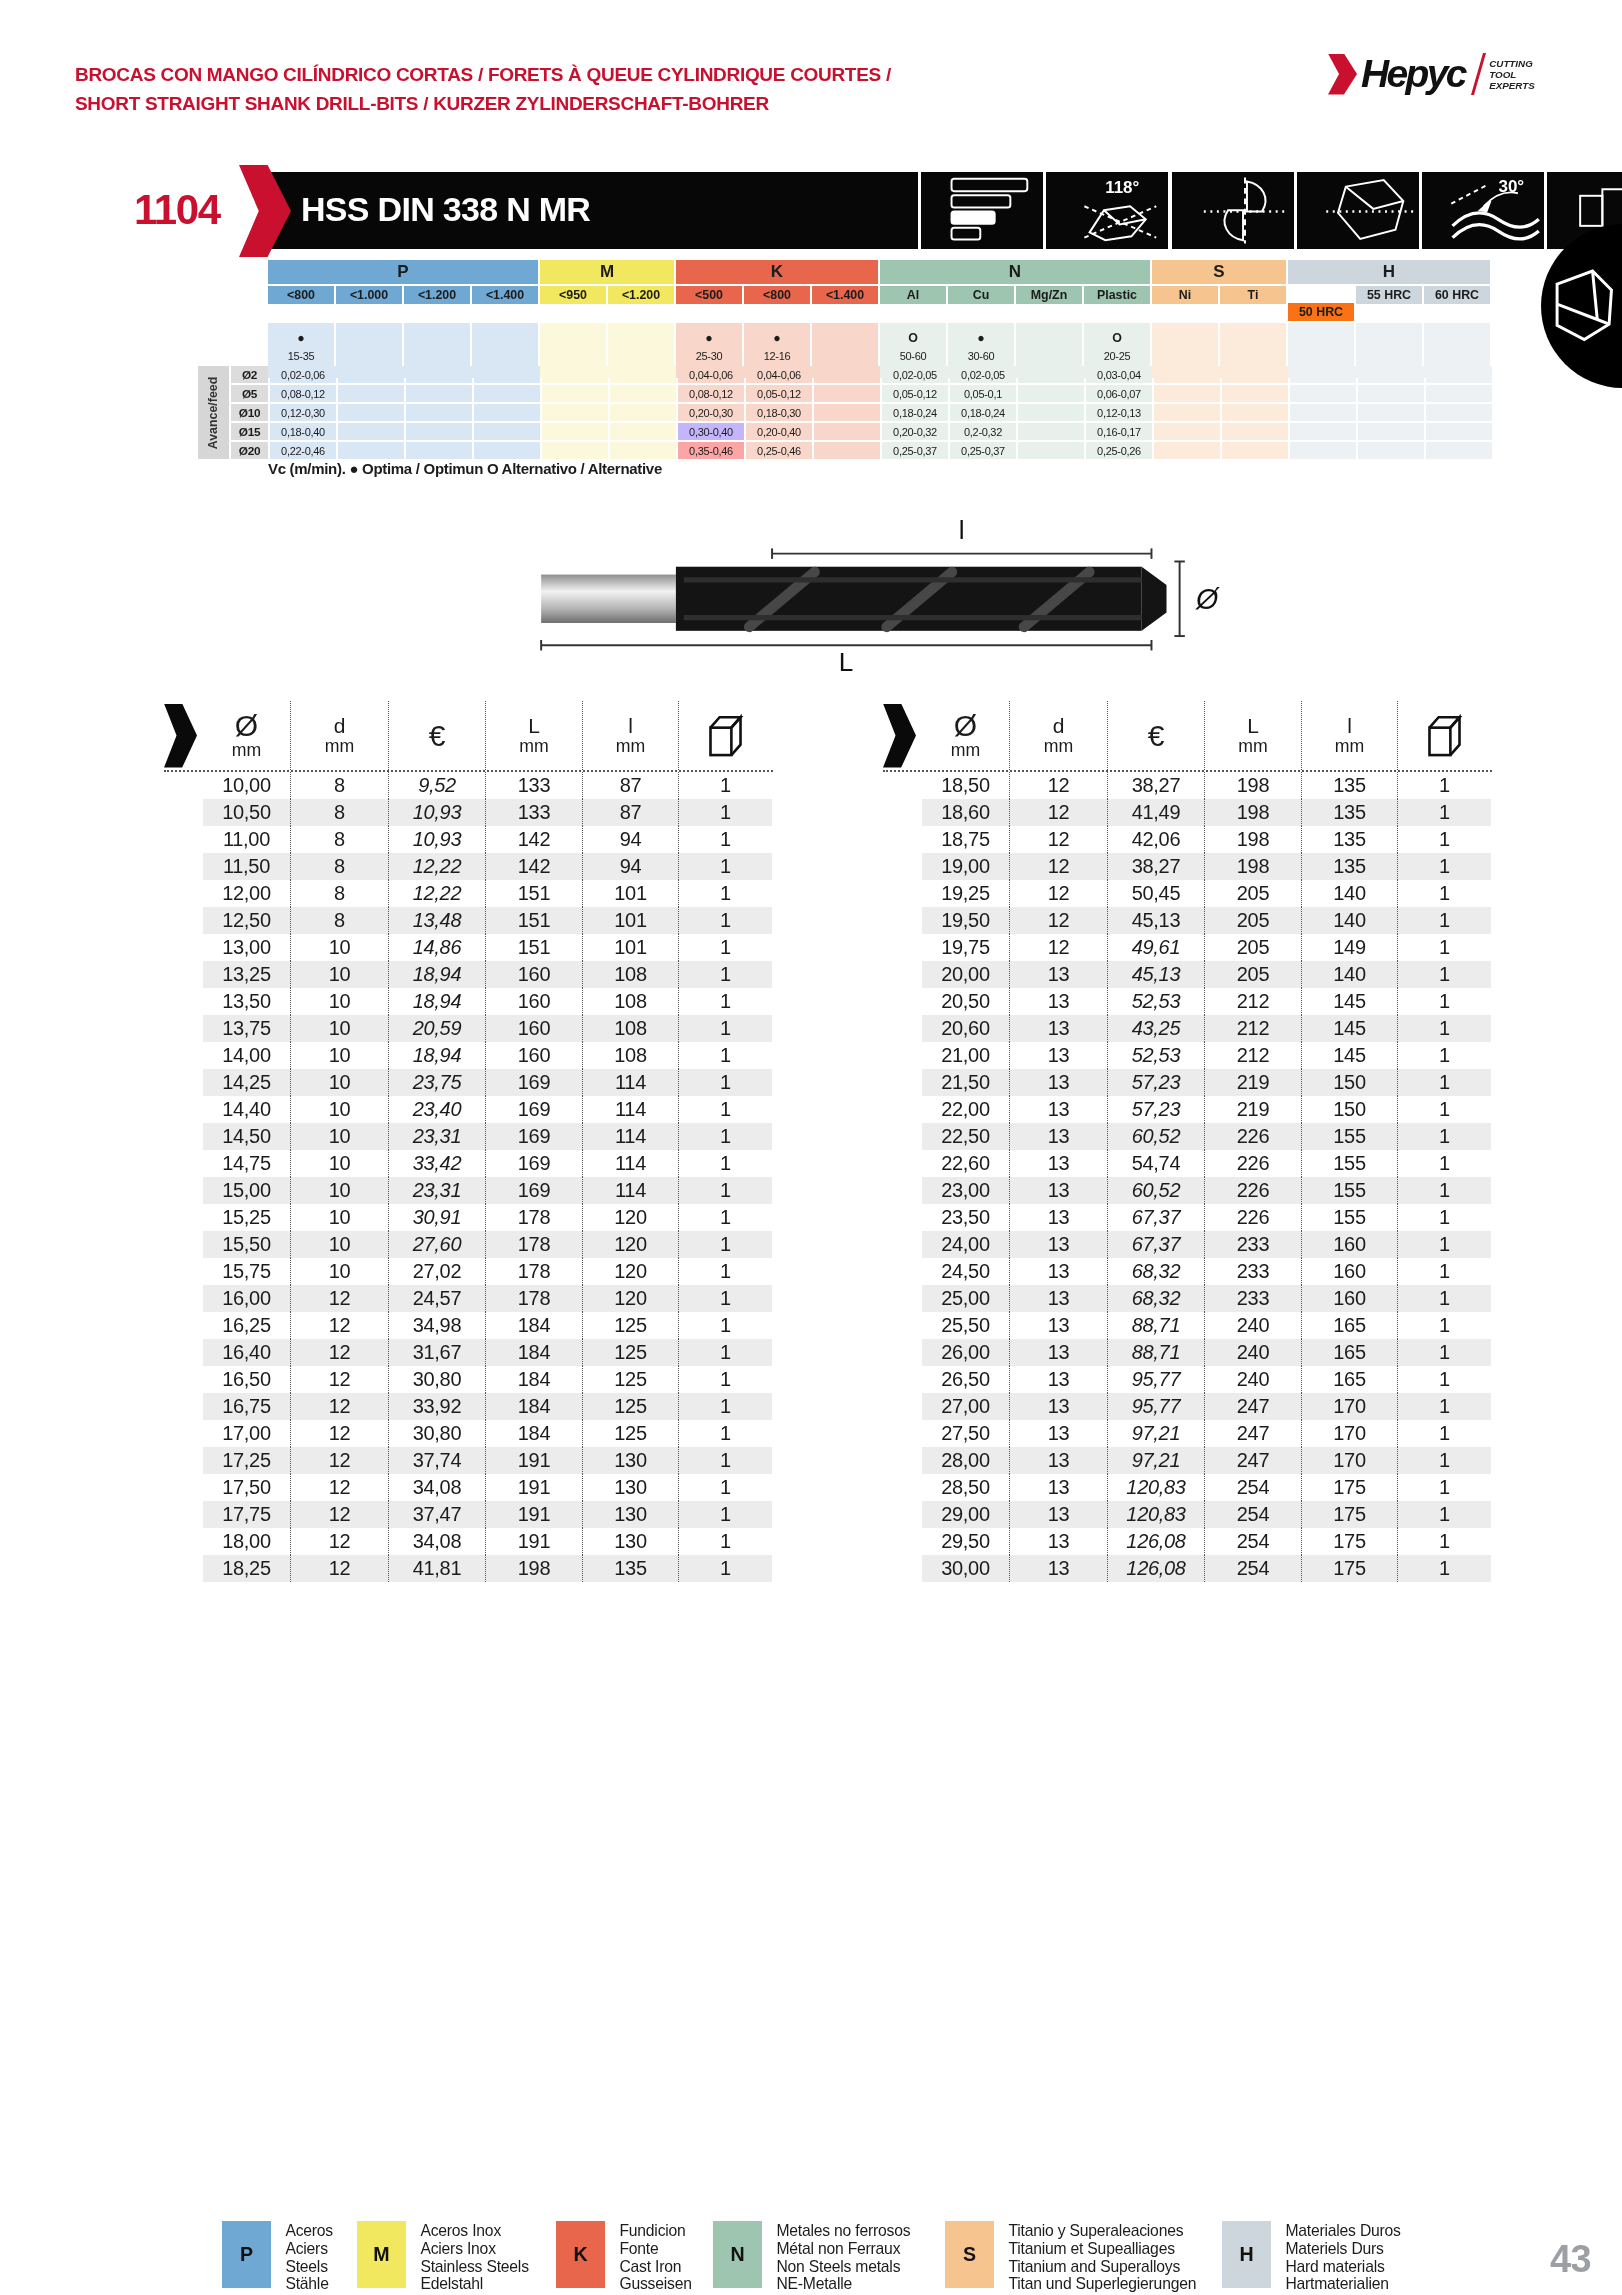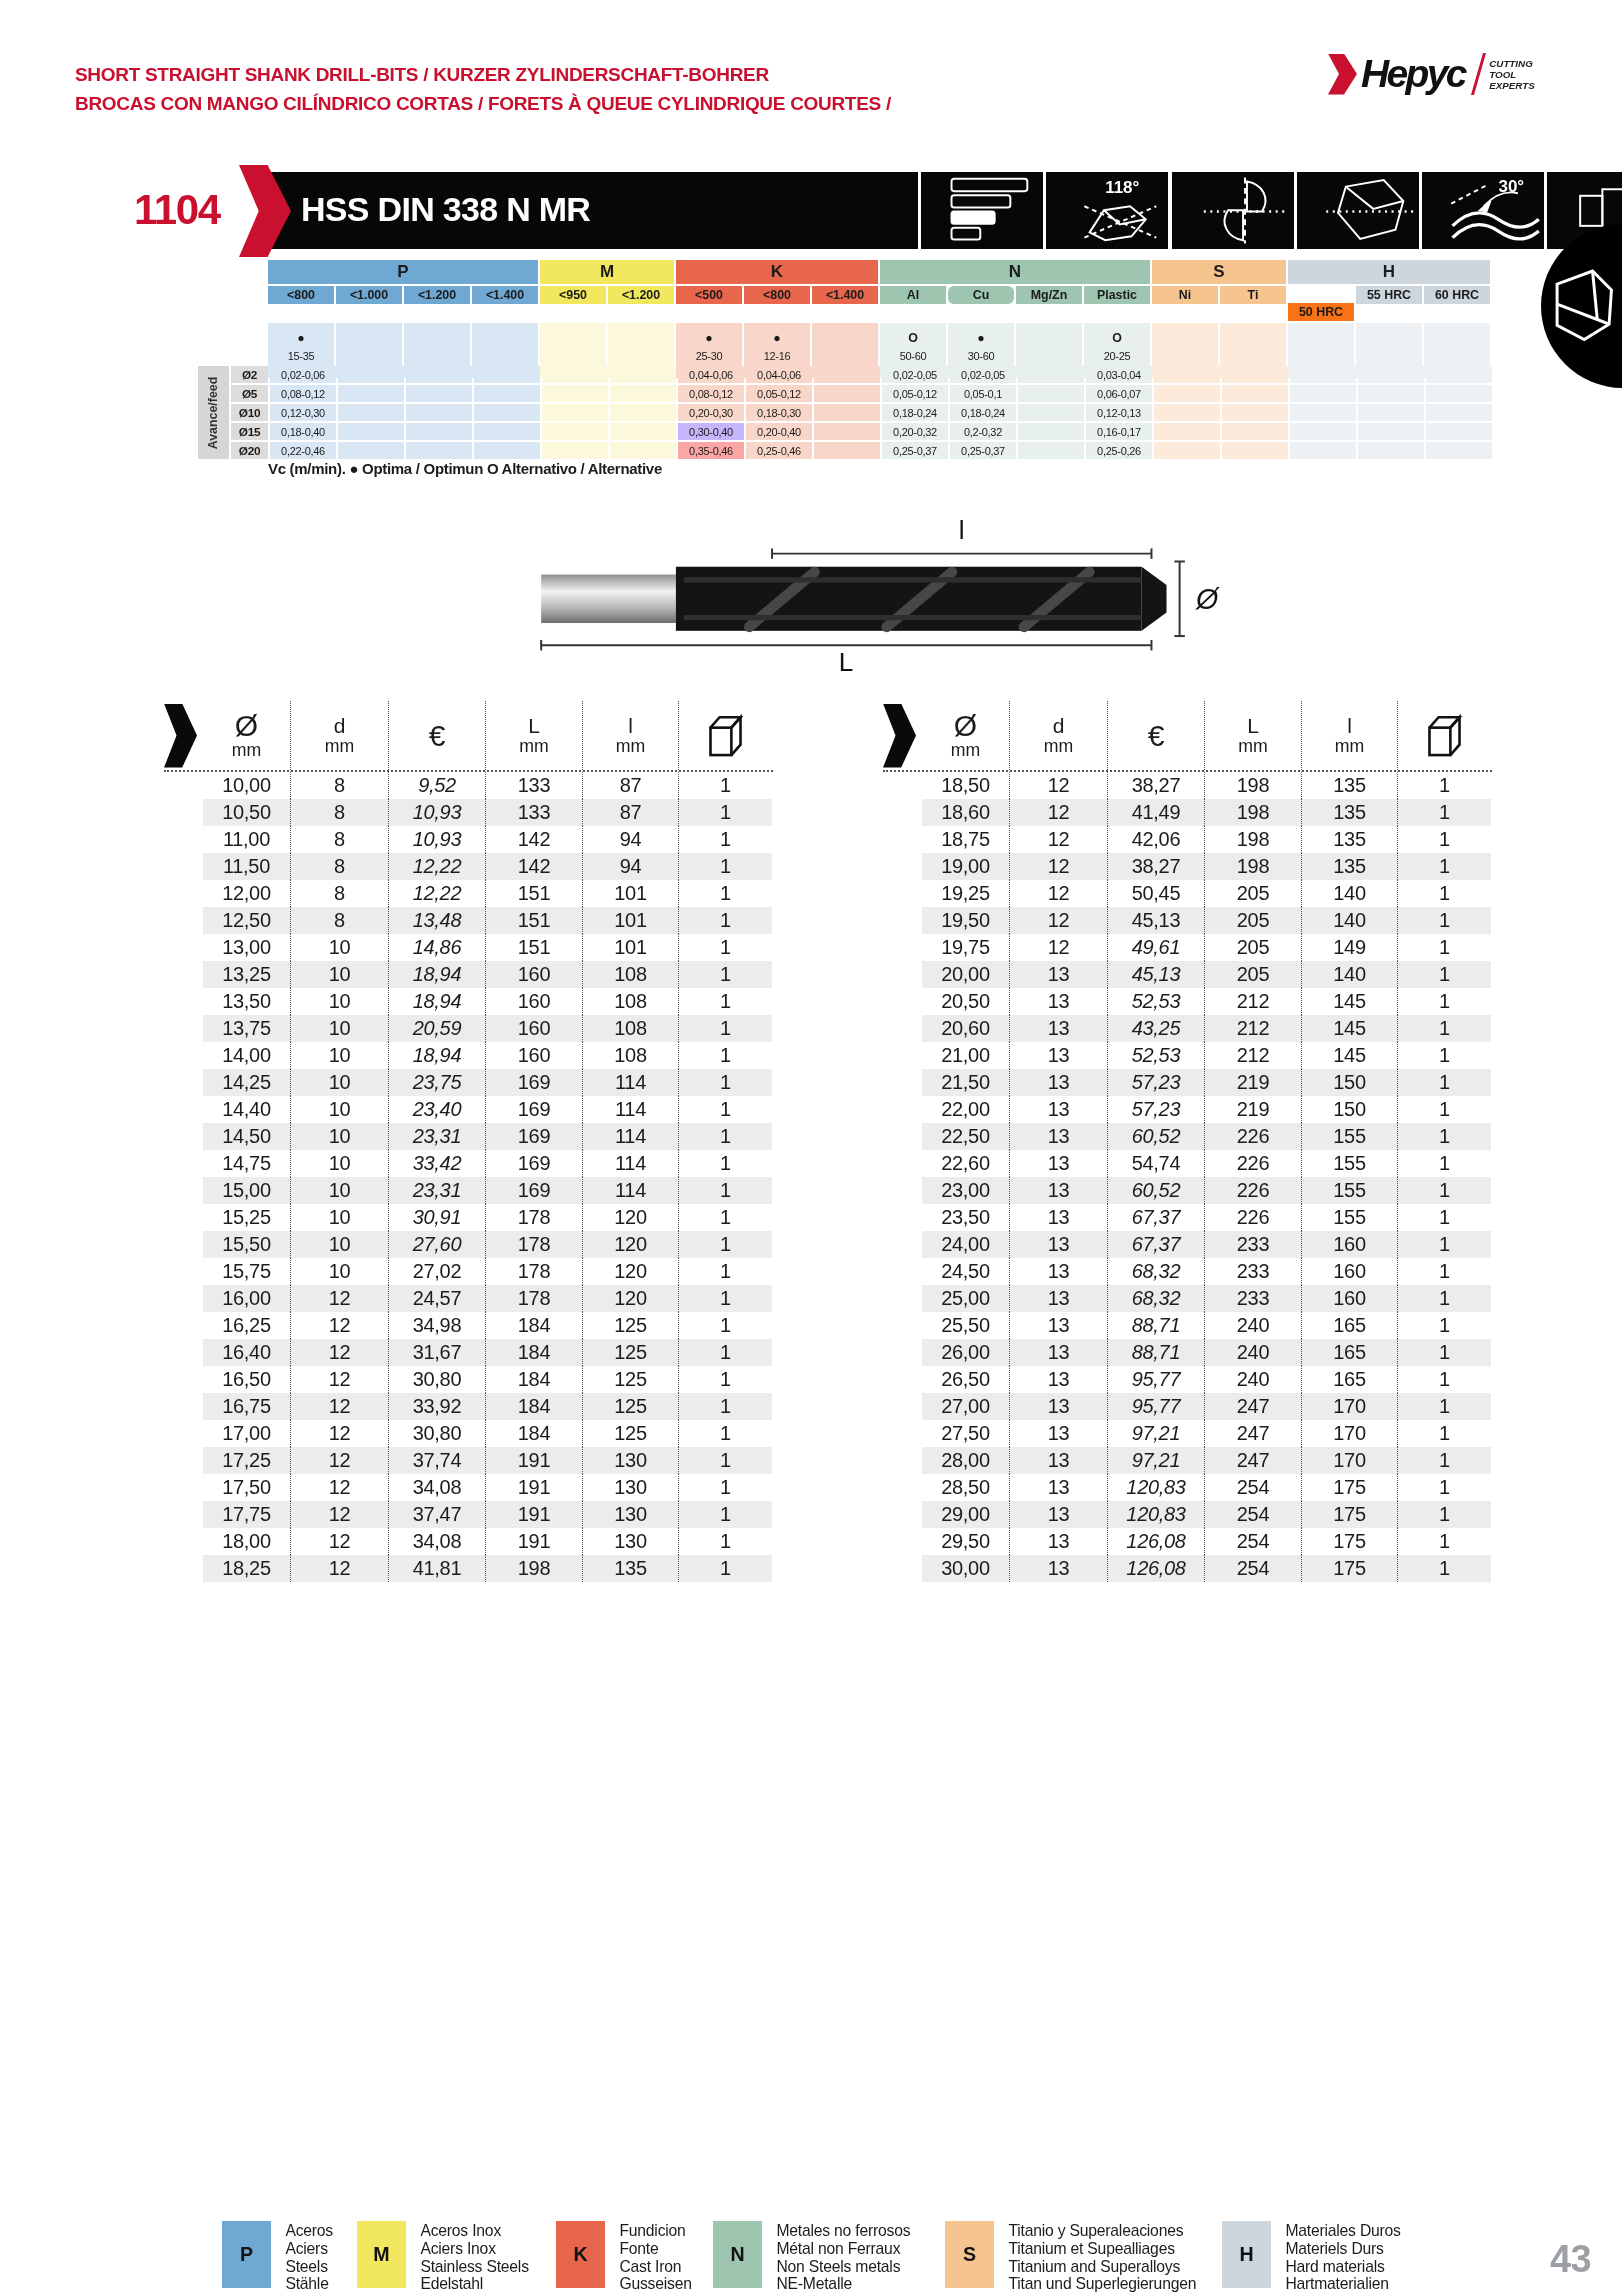--- a/index.html
+++ b/index.html
@@ -76,22 +76,22 @@
            font-size:19.6px;font-weight:bold;color:#111;}
   .leg .txt{margin-left:14.4px;font-size:15.7px;line-height:17.7px;letter-spacing:-0.2px;padding-top:1.3px;}
   .pageno{left:1550px;top:2238px;font-size:38px;font-weight:bold;color:#9C9FA3;letter-spacing:-0.7px;}
 </style>
 </head>
 <body>
 
 <div id="page">
 
   <div class="abs title">
+    <div>BROCAS CON MANGO CILÍNDRICO CORTAS / FORETS À QUEUE CYLINDRIQUE COURTES /</div>
     <div>SHORT STRAIGHT SHANK DRILL-BITS / KURZER ZYLINDERSCHAFT-BOHRER</div>
-    <div>BROCAS CON MANGO CILÍNDRICO CORTAS / FORETS À QUEUE CYLINDRIQUE COURTES /</div>
   </div>
 
   <div class="abs logo">
     <div class="chev logo-chev"></div>
     <div class="brand">Hepyc</div>
     <div class="slash"></div>
     <div class="tagline">
       <div>CUTTING</div>
       <div>TOOL</div>
       <div>EXPERTS</div>
@@ -173,21 +173,21 @@
       <div class="vc-sub" style="background: rgb(111, 168, 211);">&lt;800</div>
       <div class="vc-sub" style="background: rgb(111, 168, 211);">&lt;1.000</div>
       <div class="vc-sub" style="background: rgb(111, 168, 211);">&lt;1.200</div>
       <div class="vc-sub" style="background: rgb(111, 168, 211);">&lt;1.400</div>
       <div class="vc-sub" style="background: rgb(242, 232, 95);">&lt;950</div>
       <div class="vc-sub" style="background: rgb(242, 232, 95);">&lt;1.200</div>
       <div class="vc-sub" style="background: rgb(232, 102, 76);">&lt;500</div>
       <div class="vc-sub" style="background: rgb(232, 102, 76);">&lt;800</div>
       <div class="vc-sub" style="background: rgb(232, 102, 76);">&lt;1.400</div>
       <div class="vc-sub" style="background: rgb(158, 197, 175);">Al</div>
-      <div class="vc-sub" style="background: rgb(158, 197, 175); border-radius: 6px;">Cu</div>
+      <div class="vc-sub" style="background: rgb(158, 197, 175);">Cu</div>
       <div class="vc-sub" style="background: rgb(158, 197, 175);">Mg/Zn</div>
       <div class="vc-sub" style="background: rgb(158, 197, 175);">Plastic</div>
       <div class="vc-sub" style="background: rgb(246, 197, 143);">Ni</div>
       <div class="vc-sub" style="background: rgb(246, 197, 143);">Ti</div>
       <div class="vc-sub" style="background: #f97316; margin-top: 17px;">50 HRC</div>
       <div class="vc-sub" style="background: rgb(204, 214, 220);">55 HRC</div>
       <div class="vc-sub" style="background: rgb(204, 214, 220);">60 HRC</div>
       <div class="vc-cell" style="background: rgb(217, 230, 244);">
         <div class="sym">●</div>
         <div class="val">15-35</div>

